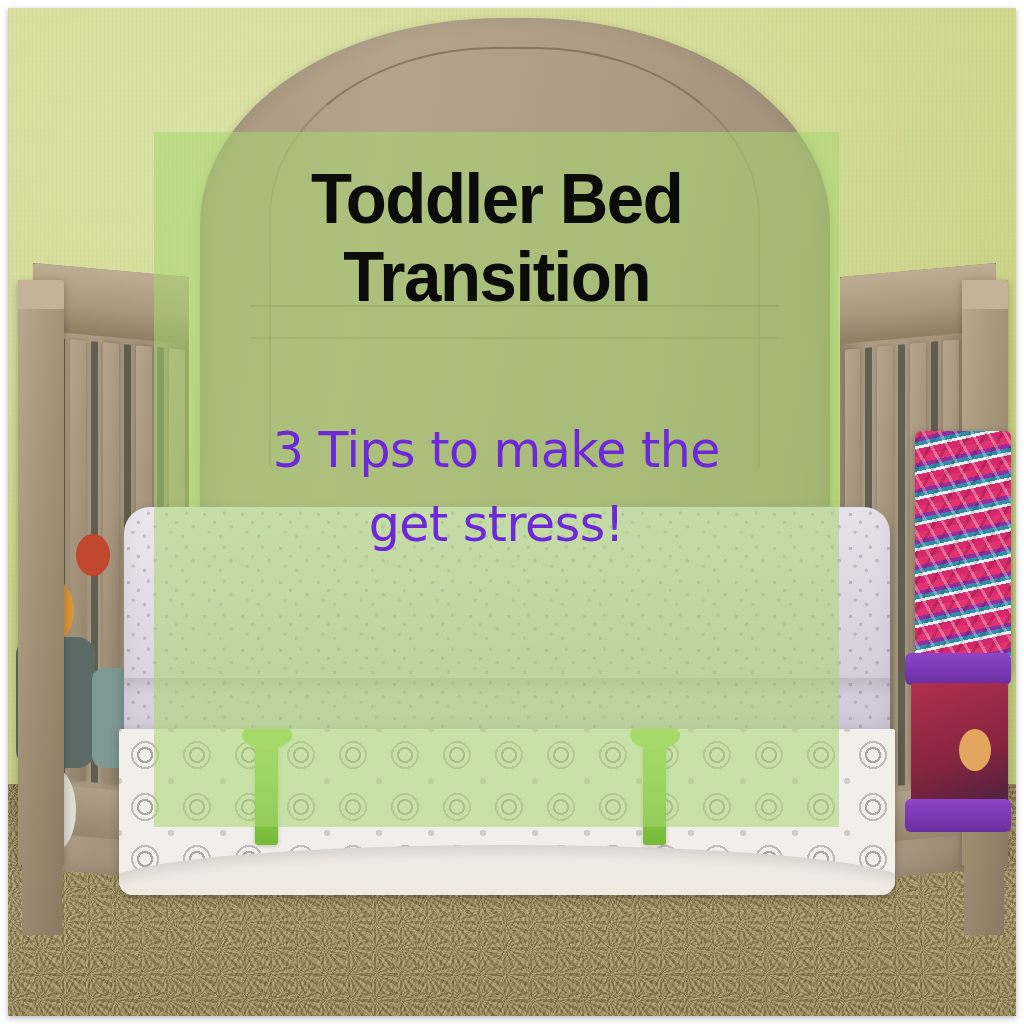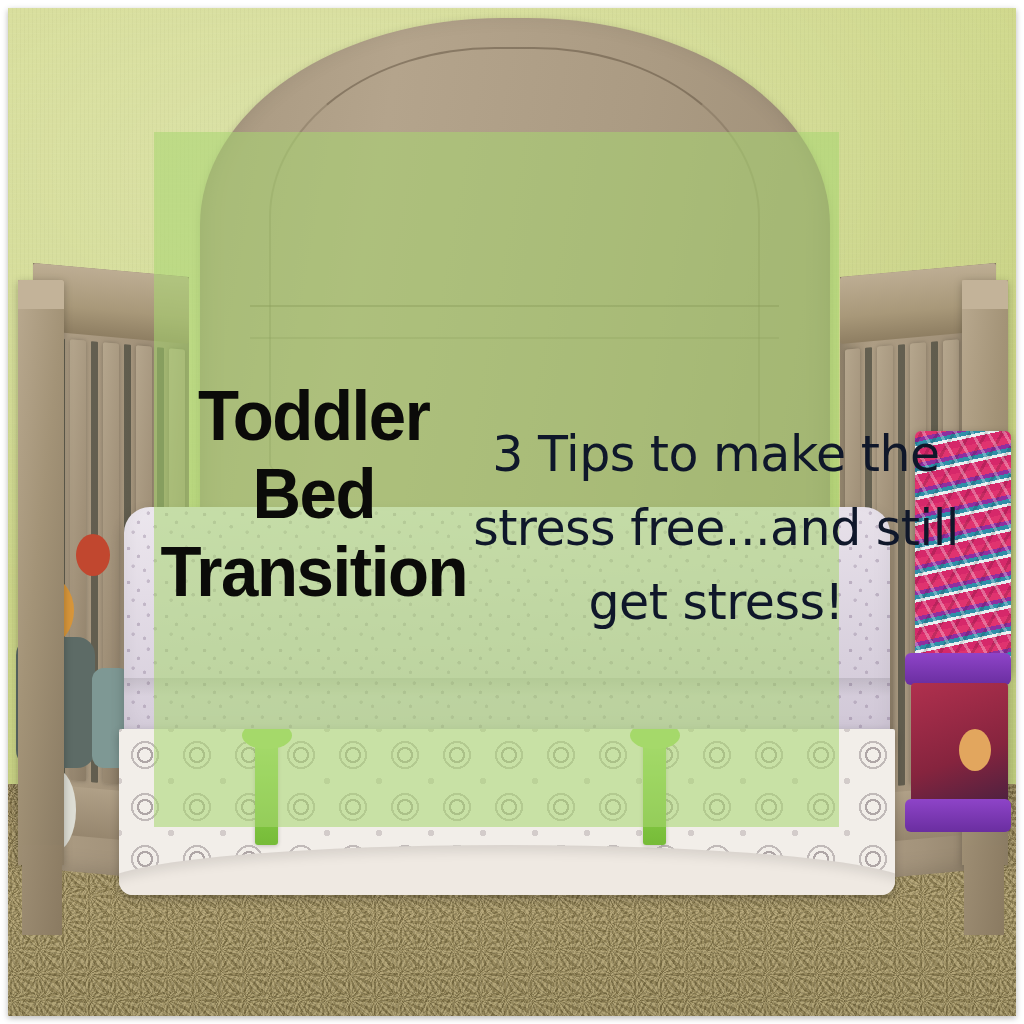--- a/index.html
+++ b/index.html
@@ -267,41 +267,42 @@
     width: 68.0%;  height: 69.0%;
     background: rgba(168, 214, 112, 0.56);
     mix-blend-mode: normal;
   }
 
   .text-stack {
     position: absolute;
     left: 14.45%; top: 12.3%;
     width: 68.0%; height: 69.0%;
     display: flex;
+    flex-direction: column;
     align-items: center;
   }
 
   .headline {
     margin-top: 28px;
     width: 100%;
     text-align: center;
     color: #0b0b09;
     font-family: "Liberation Sans", sans-serif;
     font-weight: 700;
     font-size: 70px;
     line-height: 78px;
     letter-spacing: -1.5px;
     transform: scaleX(0.96);
   }
 
   .subcopy {
     margin-top: 98px;
     width: 100%;
     text-align: center;
-    color: #0f172a;
+    color: #6d28d9;
     font-family: "DejaVu Sans", sans-serif;
     font-weight: 400;
     font-size: 49px;
     line-height: 74px;
     letter-spacing: -0.5px;
   }
   .subcopy .line { display: block; white-space: nowrap; }
 </style>
 </head>
 <body>
@@ -400,20 +401,19 @@
 
       <div class="overlay"></div>
 
       <div class="text-stack">
         <div class="headline">
           <span class="line">Toddler Bed</span>
           <span class="line">Transition</span>
         </div>
         <div class="subcopy">
           <span class="line">3 Tips to make the</span>
-          <span class="line">stress free...and still</span>
           <span class="line">get stress!</span>
         </div>
       </div>
 
     </div>
   </div>
 </div>
 
 </body></html>

